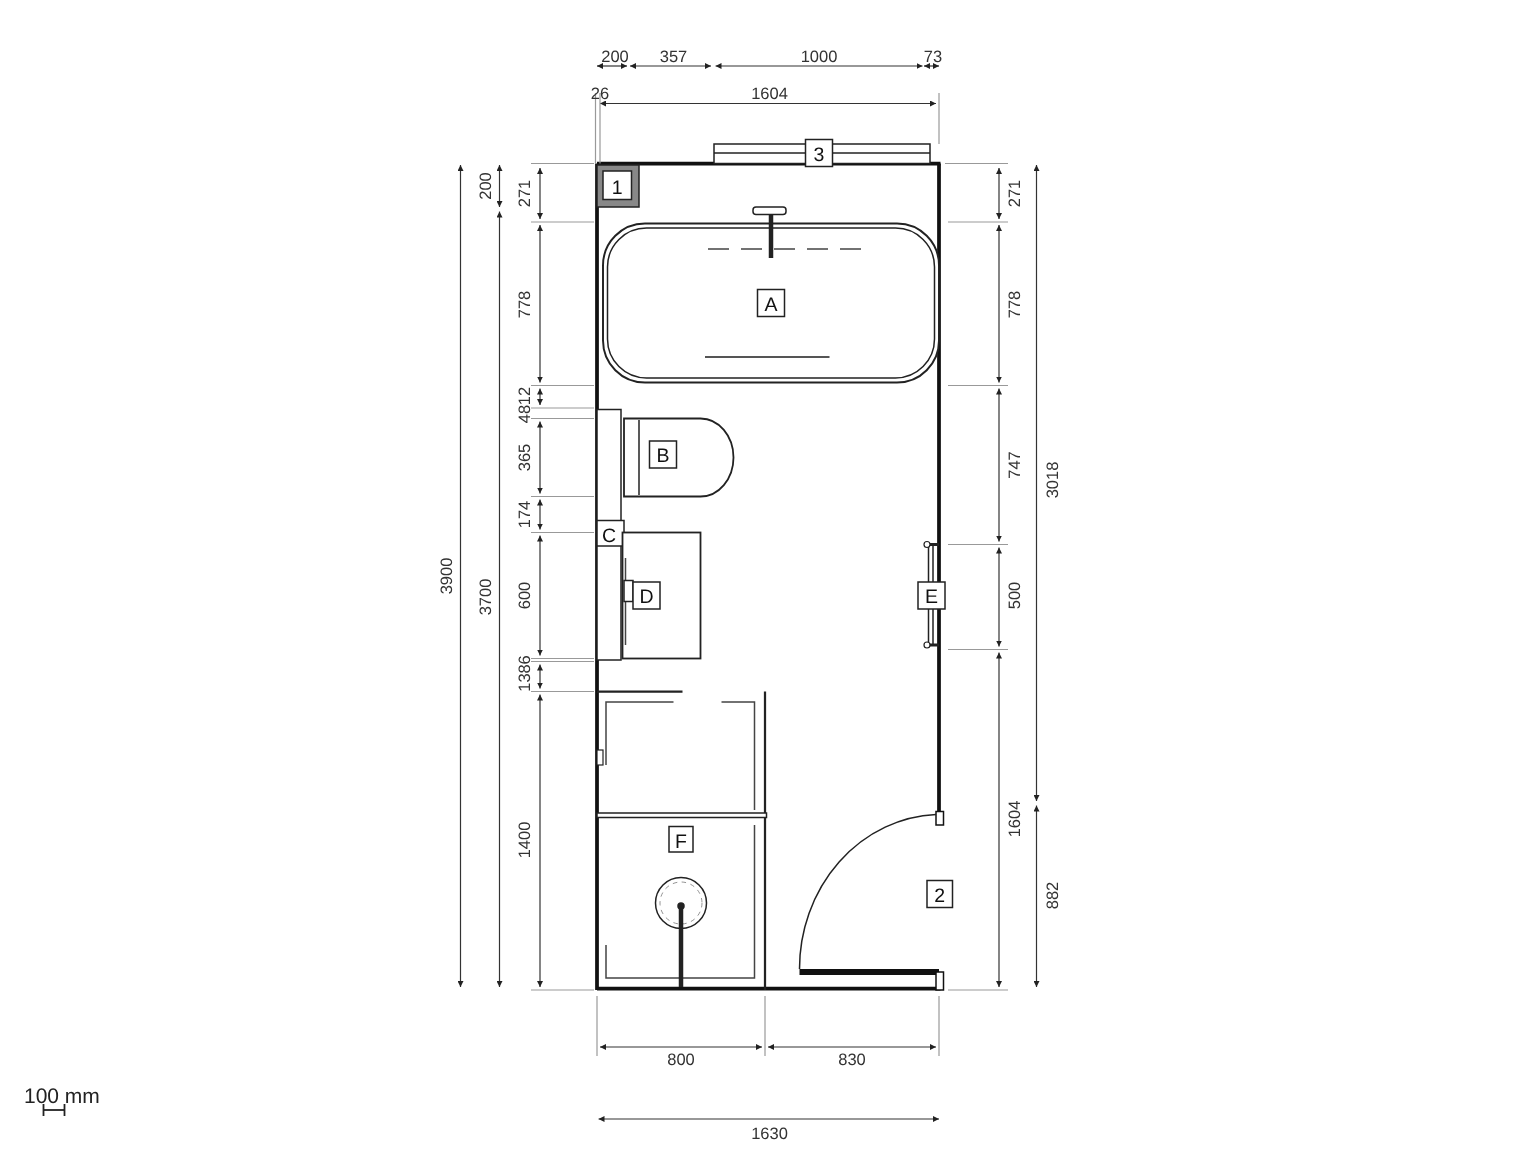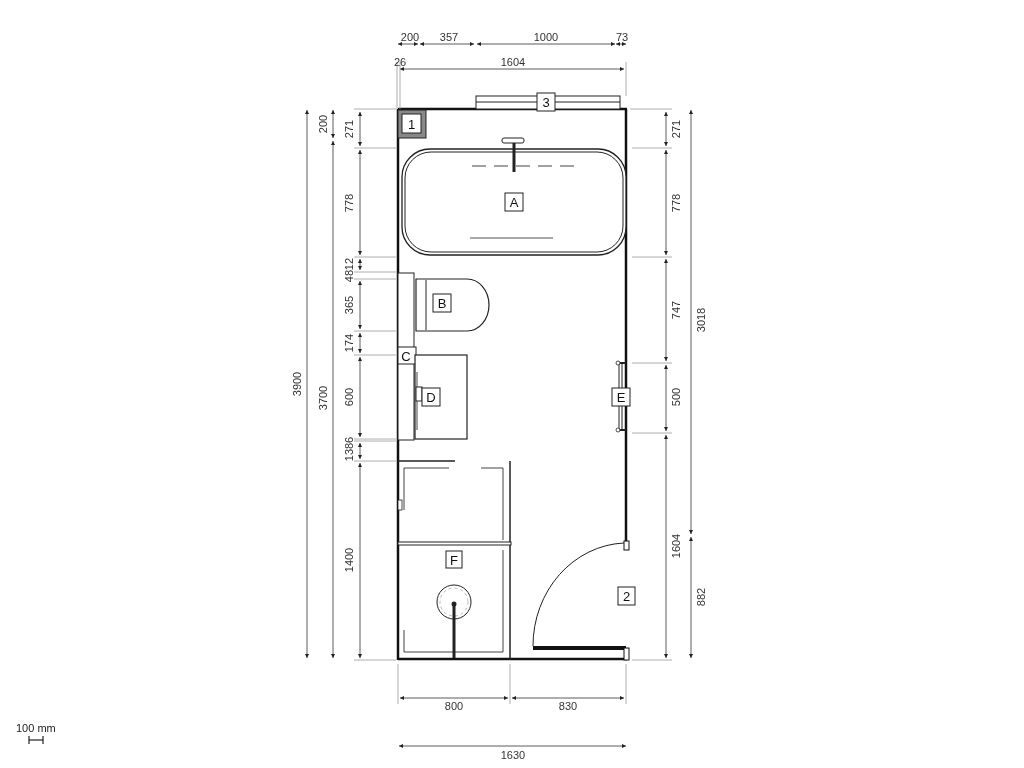--- a/index.html
+++ b/index.html
@@ -1,21 +1,21 @@
 <!DOCTYPE html>
 <html><head>
 <meta charset="utf-8">
 <style>
   html, body { margin:0; padding:0; background:#ffffff; }
   body { width:1024px; height:768px; position:relative; overflow:hidden;
          font-family:"Liberation Sans", sans-serif; }
   #plan { position:absolute; left:0; top:0; }
   .dimtxt { font-family:"Liberation Sans", sans-serif; font-size:11px; fill:#333; }
   .lbl { font-family:"Liberation Sans", sans-serif; font-size:13px; fill:#111; }
-  .scale-label { position:absolute; left:16px; top:722px; font-size:11px; color:#222; }
+  .scale-label { position:absolute; left:16px; top:722px; font-size:14px; color:#222; }
 </style>
 </head>
 <body>
 
 <svg id="plan" width="1024" height="768" viewBox="0 0 1024 768" xmlns="http://www.w3.org/2000/svg">
   <defs>
     <marker id="arr" viewBox="0 0 6 6" refX="6" refY="3" markerWidth="5" markerHeight="5" orient="auto-start-reverse">
       <path d="M0,0 L6,3 L0,6 z" fill="#222"></path>
     </marker>
   </defs>

